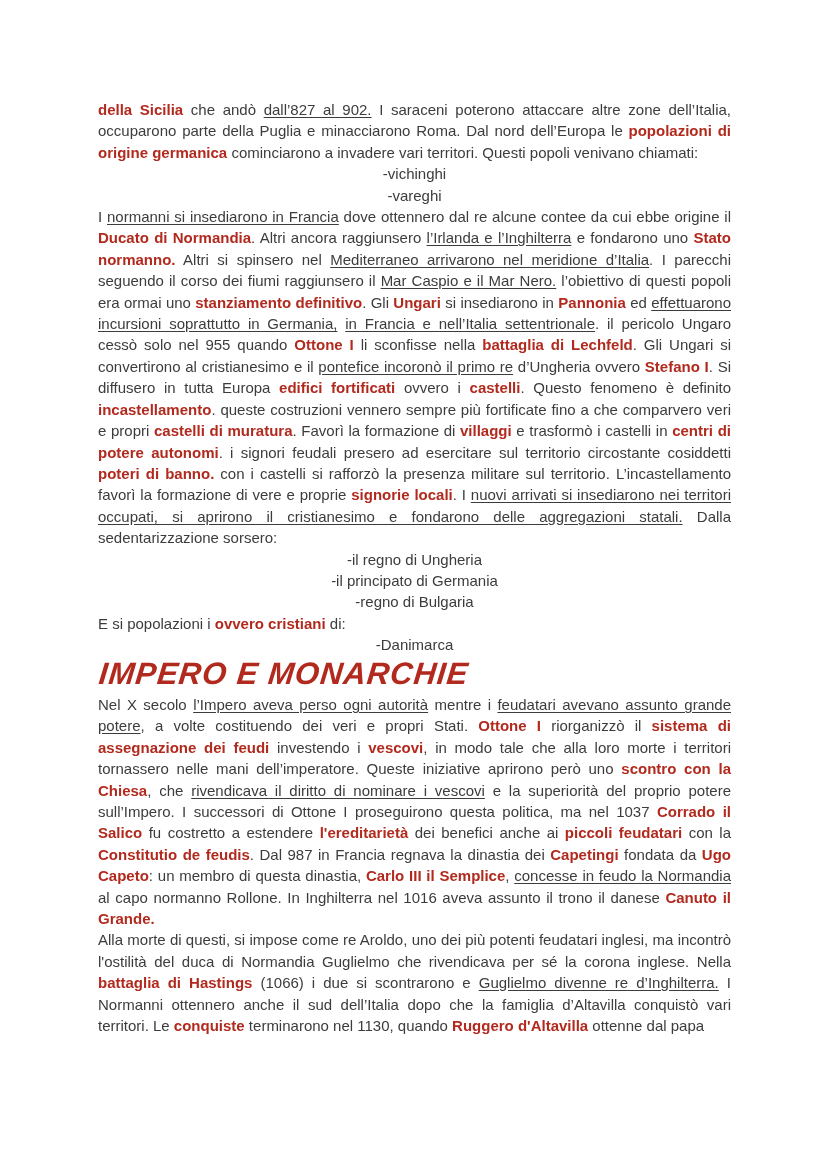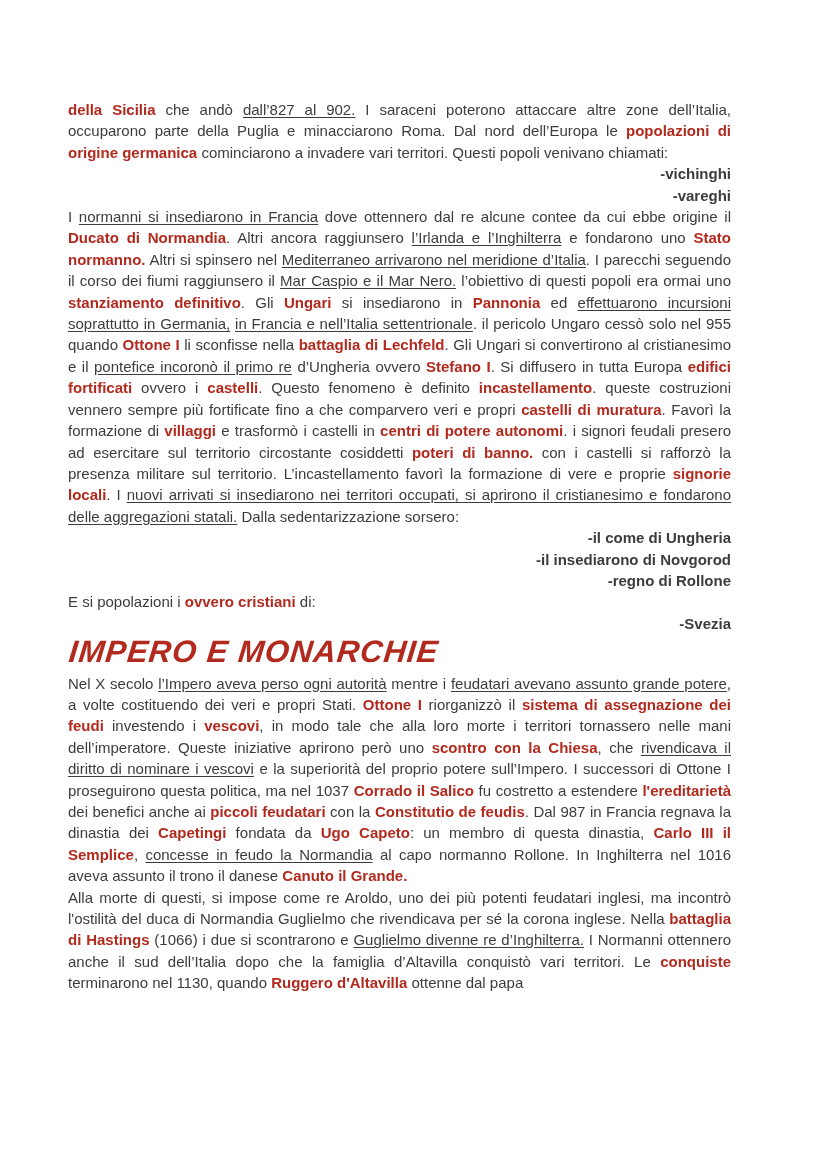--- a/index.html
+++ b/index.html
@@ -9,31 +9,31 @@
   }
   *{box-sizing:border-box;}
   html,body{margin:0;padding:0;}
   body{
     width:828px;height:1169px;
     background:var(--bg);
     font-family:"Liberation Sans",sans-serif;
   }
   .page{
     width:828px;height:1169px;
-    padding:99px 97px 0 68px;
+    padding:99px 97px 0 98px;
     overflow:hidden;
   }
   .content{
     font-size:15px;
     line-height:21.4px;
     color:var(--text);
     text-align:justify;
   }
   p.block{margin:0;}
-  p.block.line{text-align:right;font-weight:bold;}
+  p.block.line{text-align:center;}
   .seg-b{font-weight:700;color:var(--red);}
   .seg-u{text-decoration:underline;text-underline-offset:2px;}
   h1.heading{
     margin:7px 0 10px 0;
     color:var(--red);
     font-family:"Liberation Sans",sans-serif;
     font-style:italic;
     font-weight:700;
     font-size:31px;
     letter-spacing:1px;
@@ -44,22 +44,22 @@
 </style>
 </head>
 <body>
 
 <div class="page">
   <div class="content">
       <p class="block"><span class="seg-b">della Sicilia</span><span class="seg-p"> che andò </span><span class="seg-u">dall’827 al 902.</span><span class="seg-p"> I saraceni poterono attaccare altre zone dell’Italia, occuparono parte della Puglia e minacciarono Roma. Dal nord dell’Europa le </span><span class="seg-b">popolazioni di origine germanica</span><span class="seg-p"> cominciarono a invadere vari territori. Questi popoli venivano chiamati:</span></p>
       <p class="block line"><span class="seg-p">-vichinghi</span></p>
       <p class="block line"><span class="seg-p">-vareghi</span></p>
       <p class="block"><span class="seg-p">I </span><span class="seg-u">normanni si insediarono in Francia</span><span class="seg-p"> dove ottennero dal re alcune contee da cui ebbe origine il </span><span class="seg-b">Ducato di Normandia</span><span class="seg-p">. Altri ancora raggiunsero </span><span class="seg-u">l’Irlanda e l’Inghilterra</span><span class="seg-p"> e fondarono uno </span><span class="seg-b">Stato normanno.</span><span class="seg-p"> Altri si spinsero nel </span><span class="seg-u">Mediterraneo arrivarono nel meridione d’Italia</span><span class="seg-p">. I parecchi seguendo il corso dei fiumi raggiunsero il </span><span class="seg-u">Mar Caspio e il Mar Nero.</span><span class="seg-p"> l’obiettivo di questi popoli era ormai uno </span><span class="seg-b">stanziamento definitivo</span><span class="seg-p">. Gli </span><span class="seg-b">Ungari</span><span class="seg-p"> si insediarono in </span><span class="seg-b">Pannonia</span><span class="seg-p"> ed </span><span class="seg-u">effettuarono incursioni soprattutto in Germania,</span><span class="seg-p"> </span><span class="seg-u">in Francia e nell’Italia settentrionale</span><span class="seg-p">. il pericolo Ungaro cessò solo nel 955 quando </span><span class="seg-b">Ottone I</span><span class="seg-p"> li sconfisse nella </span><span class="seg-b">battaglia di Lechfeld</span><span class="seg-p">. Gli Ungari si convertirono al cristianesimo e il </span><span class="seg-u">pontefice incoronò il primo re</span><span class="seg-p"> d’Ungheria ovvero </span><span class="seg-b">Stefano I</span><span class="seg-p">. Si diffusero in tutta Europa </span><span class="seg-b">edifici fortificati</span><span class="seg-p"> ovvero i </span><span class="seg-b">castelli</span><span class="seg-p">. Questo fenomeno è definito </span><span class="seg-b">incastellamento</span><span class="seg-p">. queste costruzioni vennero sempre più fortificate fino a che comparvero veri e propri </span><span class="seg-b">castelli di muratura</span><span class="seg-p">. Favorì la formazione di </span><span class="seg-b">villaggi</span><span class="seg-p"> e trasformò i castelli in </span><span class="seg-b">centri di potere autonomi</span><span class="seg-p">. i signori feudali presero ad esercitare sul territorio circostante cosiddetti </span><span class="seg-b">poteri di banno.</span><span class="seg-p"> con i castelli si rafforzò la presenza militare sul territorio. L’incastellamento favorì la formazione di vere e proprie </span><span class="seg-b">signorie locali</span><span class="seg-p">. I </span><span class="seg-u">nuovi arrivati si insediarono nei territori occupati, si aprirono il cristianesimo e fondarono delle aggregazioni statali.</span><span class="seg-p"> Dalla sedentarizzazione sorsero:</span></p>
-      <p class="block line"><span class="seg-p">-il come di Ungheria</span></p>
-      <p class="block line"><span class="seg-p">-il insediarono di Novgorod</span></p>
-      <p class="block line"><span class="seg-p">-regno di Rollone</span></p>
+      <p class="block line"><span class="seg-p">-il regno di Ungheria</span></p>
+      <p class="block line"><span class="seg-p">-il principato di Germania</span></p>
+      <p class="block line"><span class="seg-p">-regno di Bulgaria</span></p>
       <p class="block"><span class="seg-p">E si popolazioni i </span><span class="seg-b">ovvero cristiani</span><span class="seg-p"> di:</span></p>
-      <p class="block line"><span class="seg-p">-Svezia</span></p>
+      <p class="block line"><span class="seg-p">-Danimarca</span></p>
       <h1 class="heading">IMPERO E MONARCHIE</h1>
       <p class="block"><span class="seg-p">Nel X secolo </span><span class="seg-u">l’Impero aveva perso ogni autorità</span><span class="seg-p"> mentre i </span><span class="seg-u">feudatari avevano assunto grande potere</span><span class="seg-p">, a volte costituendo dei veri e propri Stati. </span><span class="seg-b">Ottone I</span><span class="seg-p"> riorganizzò il </span><span class="seg-b">sistema di assegnazione dei feudi</span><span class="seg-p"> investendo i </span><span class="seg-b">vescovi</span><span class="seg-p">, in modo tale che alla loro morte i territori tornassero nelle mani dell’imperatore. Queste iniziative aprirono però uno </span><span class="seg-b">scontro con la Chiesa</span><span class="seg-p">, che </span><span class="seg-u">rivendicava il diritto di nominare i vescovi</span><span class="seg-p"> e la superiorità del proprio potere sull’Impero. I successori di Ottone I proseguirono questa politica, ma nel 1037 </span><span class="seg-b">Corrado il Salico</span><span class="seg-p"> fu costretto a estendere </span><span class="seg-b">l'ereditarietà</span><span class="seg-p"> dei benefici anche ai </span><span class="seg-b">piccoli feudatari</span><span class="seg-p"> con la </span><span class="seg-b">Constitutio de feudis</span><span class="seg-p">. Dal 987 in Francia regnava la dinastia dei </span><span class="seg-b">Capetingi</span><span class="seg-p"> fondata da </span><span class="seg-b">Ugo Capeto</span><span class="seg-p">: un membro di questa dinastia, </span><span class="seg-b">Carlo III il Semplice</span><span class="seg-p">, </span><span class="seg-u">concesse in feudo la Normandia</span><span class="seg-p"> al capo normanno Rollone. In Inghilterra nel 1016 aveva assunto il trono il danese </span><span class="seg-b">Canuto il Grande.</span></p>
       <p class="block"><span class="seg-p">Alla morte di questi, si impose come re Aroldo, uno dei più potenti feudatari inglesi, ma incontrò l'ostilità del duca di Normandia Guglielmo che rivendicava per sé la corona inglese. Nella </span><span class="seg-b">battaglia di Hastings</span><span class="seg-p"> (1066) i due si scontrarono e </span><span class="seg-u">Guglielmo divenne re d’Inghilterra.</span><span class="seg-p"> I Normanni ottennero anche il sud dell’Italia dopo che la famiglia d’Altavilla conquistò vari territori. Le </span><span class="seg-b">conquiste</span><span class="seg-p"> terminarono nel 1130, quando </span><span class="seg-b">Ruggero d'Altavilla</span><span class="seg-p"> ottenne dal papa</span></p>
     </div>
 </div>
 
 </body></html>

